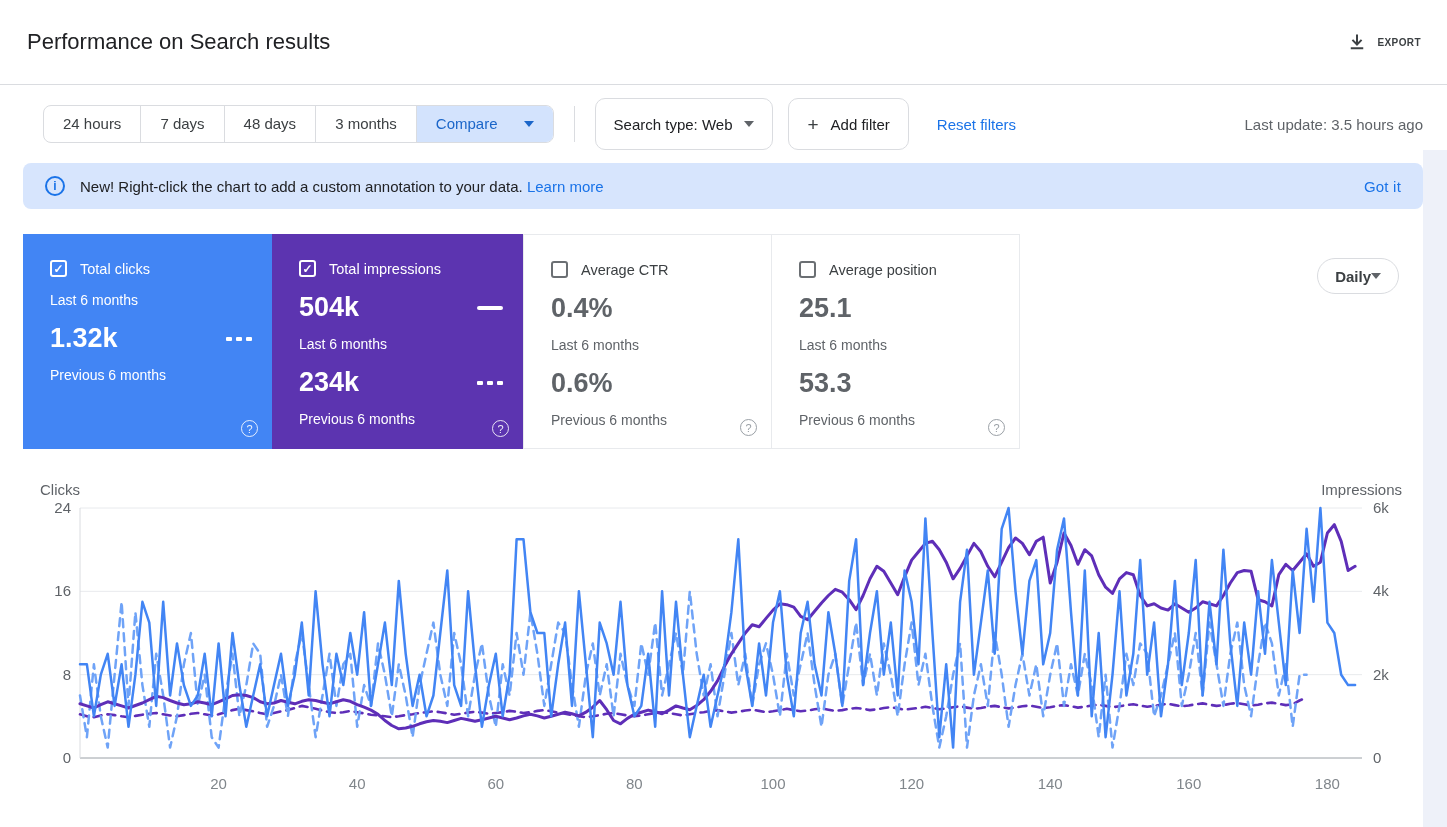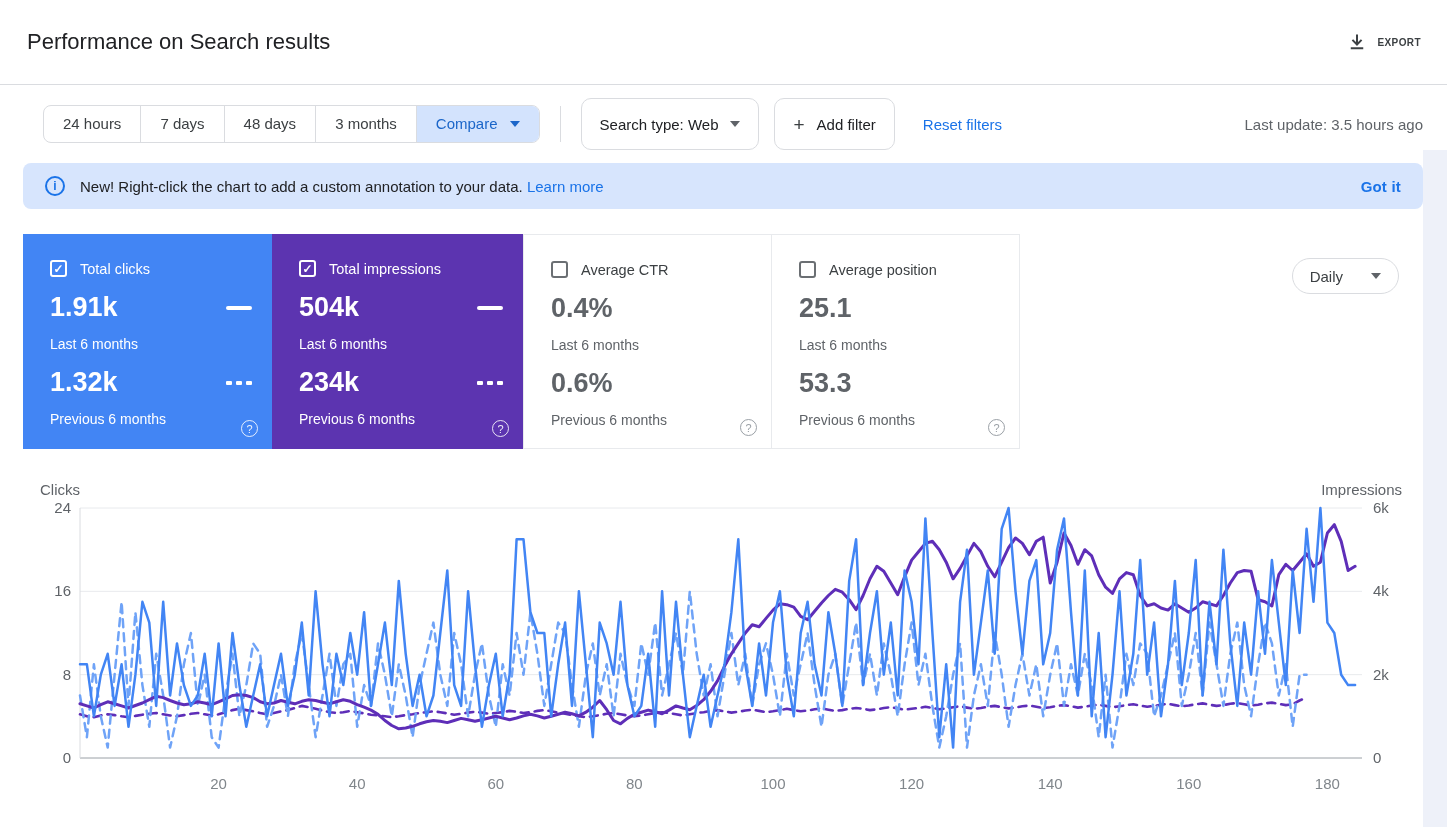--- a/index.html
+++ b/index.html
@@ -21,40 +21,40 @@
   .export-btn { display:flex; align-items:center; gap:10px; color:#3c4043;
     font-size:10px; font-weight:700; letter-spacing:.4px; cursor:pointer; background:none; border:none;
     font-family:"Liberation Sans", sans-serif; }
 
   
   .toolbar { margin:20px 24px 0 23px; display:flex; align-items:center; height:38px;padding-left:20px; }
   .segmented { display:flex; border:1px solid #dadce0; border-radius:8px; overflow:hidden; background:#fff; }
   .seg { padding:0 19px; line-height:36px; font-size:15px; color:#3c4043; cursor:pointer;
     border-right:1px solid #dadce0; white-space:nowrap; }
   .seg:last-child { border-right:none; }
-  .seg.compare { background:#d3e3fd; color:#1b66c9; display:flex; align-items:center; gap:12px; }
+  .seg.compare { background:#d3e3fd; color:#1b66c9; display:flex; align-items:center; gap:26px; }
   .caret { width:0; height:0; border-left:5px solid transparent; border-right:5px solid transparent;
     border-top:6px solid #5f6368; display:inline-block; }
   .seg.compare .caret { border-top-color:#1b66c9; }
   .vdivider { width:1px; height:36px; background:#dadce0; margin:0 20px; }
   .pill { display:flex; align-items:center; gap:12px; border:1px solid #dadce0; border-radius:10px;
     background:#fff; padding:0 18px; height:52px; font-size:15px; color:#202124; cursor:pointer; }
   .pill .plus { font-size:19px; color:#3c4043; font-weight:400; line-height:1; }
   .pill + .pill { margin-left:15px; }
   .reset-link { margin-left:28px; color:#1a73e8; font-size:15px; cursor:pointer; }
   .last-update { margin-left:auto; color:#5f6368; font-size:15px; }
 
   
   .banner { margin:20px 24px 0 23px; height:46px; background:#d7e5fd; border-radius:8px;
     display:flex; align-items:center; padding:0 22px; gap:15px; font-size:15px; color:#202124; }
   .info-icon { width:20px; height:20px; border:2px solid #1a73e8; border-radius:50%;
     color:#1a73e8; font-size:12px; font-weight:700; display:flex; align-items:center;
     justify-content:center; flex:none; }
   .banner a, .learn-more { color:#1a73e8; text-decoration:none; cursor:pointer; }
-  .got-it { margin-left:auto; color:#1a73e8; font-weight:700; font-size:15px; cursor:pointer; letter-spacing:.2px; }
+  .got-it { margin-left:auto; color:#1a73e8; font-weight:400; font-size:15px; cursor:pointer; letter-spacing:.2px; }
 
   
   .metrics { margin:25px 24px 0 23px; display:flex; align-items:stretch; height:215px; }
   .tile { width:249px; flex:none; position:relative; padding:26px 20px 0 27px; cursor:pointer; }
   .tile-blue { background:#4285f4; color:#fff; }
   .tile-purple { background:#5c34b0; color:#fff; }
   .tile-white { background:#fff; border:1px solid #e8eaed; }
   .tile-white + .tile-white { margin-left:-1px; }
   .tile-head { display:flex; align-items:center; gap:13px; font-size:14.5px; }
   .tile-white .tile-head { color:#3c4043; }
@@ -69,21 +69,21 @@
   .tile-white .tile-period { color:#5f6368; }
   .dash-solid { width:26px; height:4px; background:#fff; border-radius:2px; }
   .dash-dotted { display:flex; gap:4px; }
   .dash-dotted i { width:6px; height:4px; background:#fff; border-radius:1px; }
   .help { position:absolute; right:14px; bottom:12px; width:17px; height:17px; border-radius:50%;
     font-size:11px; display:flex; align-items:center; justify-content:center; cursor:pointer; }
   .help-white { border:1.5px solid rgba(255,255,255,.85); color:rgba(255,255,255,.9); }
   .help-gray { border:1.5px solid #9aa0a6; color:#9aa0a6; }
   .metrics-spacer { flex:1; display:flex; justify-content:flex-end; padding:24px 24px 0 0; }
   .daily-pill { height:36px; border:1px solid #dadce0; border-radius:18px; background:#fff;
-    display:flex; align-items:center; gap:28px; padding:0 17px; font-size:15px; color:#3c4043; cursor:pointer; }
+    display:flex; align-items:center; gap:0; padding:0 17px; font-size:15px; color:#3c4043; cursor:pointer;font-weight:bold; }
 
   
   .chart-wrap { margin:0 24px 0 23px; position:relative; height:359px; }
   svg text { font-family:"Liberation Sans", sans-serif; }
 </style>
 </head>
 <body>
 
 <div class="app-strip"></div>
 
@@ -135,24 +135,20 @@
 </div>
 
 <div class="metrics">
 
   <div class="tile tile-blue">
     <div class="tile-head">
       <span class="cb cb-white">
         <span class="cb-check">✓</span>
       </span>
       <span>Total clicks</span>
-    </div>
-    <div class="tile-value">
-      <span>1.91k</span>
-      <span class="dash-solid"></span>
     </div>
     <div class="tile-period">Last 6 months</div>
     <div class="tile-value">
       <span>1.32k</span>
       <span class="dash-dotted">
           <i></i>
           <i></i>
           <i></i>
         </span>
     </div>

